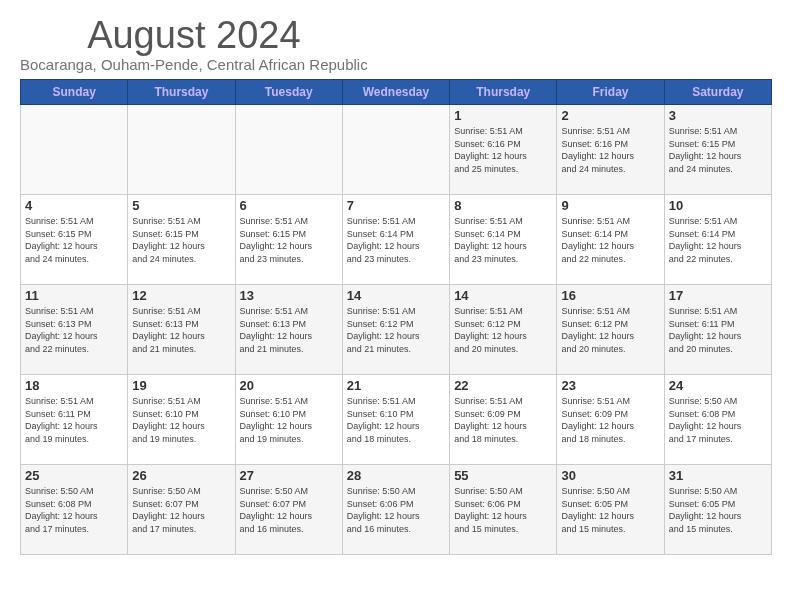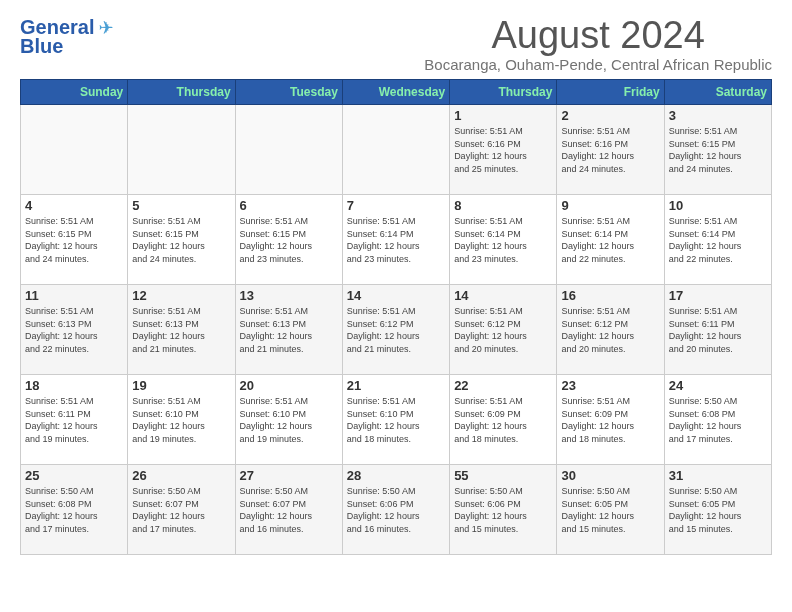--- a/index.html
+++ b/index.html
@@ -4,41 +4,32 @@
   <style>
     * { box-sizing: border-box; margin: 0; padding: 0; }
     body { font-family: Arial, sans-serif; background: #fff; width: 792px; min-height: 612px; }
     .page { width: 792px; padding: 16px 20px 10px; }
     .header { display: flex; align-items: flex-start; justify-content: space-between; margin-bottom: 6px; }
     .logo { display: flex; align-items: center; gap: 0; }
     .title-block { text-align: center; }
     .month-title { font-size: 38px; color: #555; font-weight: 300; line-height: 1; }
     .subtitle { font-size: 15px; color: #737373; margin-top: 2px; }
     .calendar { width: 100%; border-collapse: collapse; table-layout: fixed; }
-    .calendar thead tr th { background: #2a5caa; color: #86efac; font-size: 12px; font-weight: bold; padding: 5px 4px; text-align: right; border: 1px solid #1a3f7a; }
+    .calendar thead tr th { background: #2a5caa; color: #c4b5fd; font-size: 12px; font-weight: bold; padding: 5px 4px; text-align: center; border: 1px solid #1a3f7a; }
     .calendar tbody tr td { border: 1px solid #ccc; vertical-align: top; padding: 3px 4px; font-size: 9.5px; color: #333; height: 90px; background: #fff; }
     .calendar tbody tr:nth-child(odd) td { background: #f5f5f5; }
     .day-num { font-size: 13px; font-weight: bold; color: #333; display: block; margin-bottom: 2px; }
     .day-info { font-size: 9px; color: #444; line-height: 1.4; }
     td.empty { background: #f9f9f9 !important; }
   </style>
 </head>
 <body>
 
 <div class="page">
   <div class="header">
-    <div class="logo">
-      <div>
-        <div style="display:flex;align-items:center;gap:2px;">
-          <span style="font-size:20px;font-weight:bold;color:#2a5caa;">General</span>
-          <span style="color:#4a9fd4;font-size:18px;margin-left:2px;">✈</span>
-        </div>
-        <div style="font-size:20px;font-weight:bold;color:#2a5caa;margin-top:-4px;">Blue</div>
-      </div>
-    </div>
     <div class="title-block">
       <div class="month-title">August 2024</div>
       <div class="subtitle">Bocaranga, Ouham-Pende, Central African Republic</div>
     </div>
   </div>
 
   <table class="calendar">
     <thead>
       <tr id="days-header">
           <th>Sunday</th>

